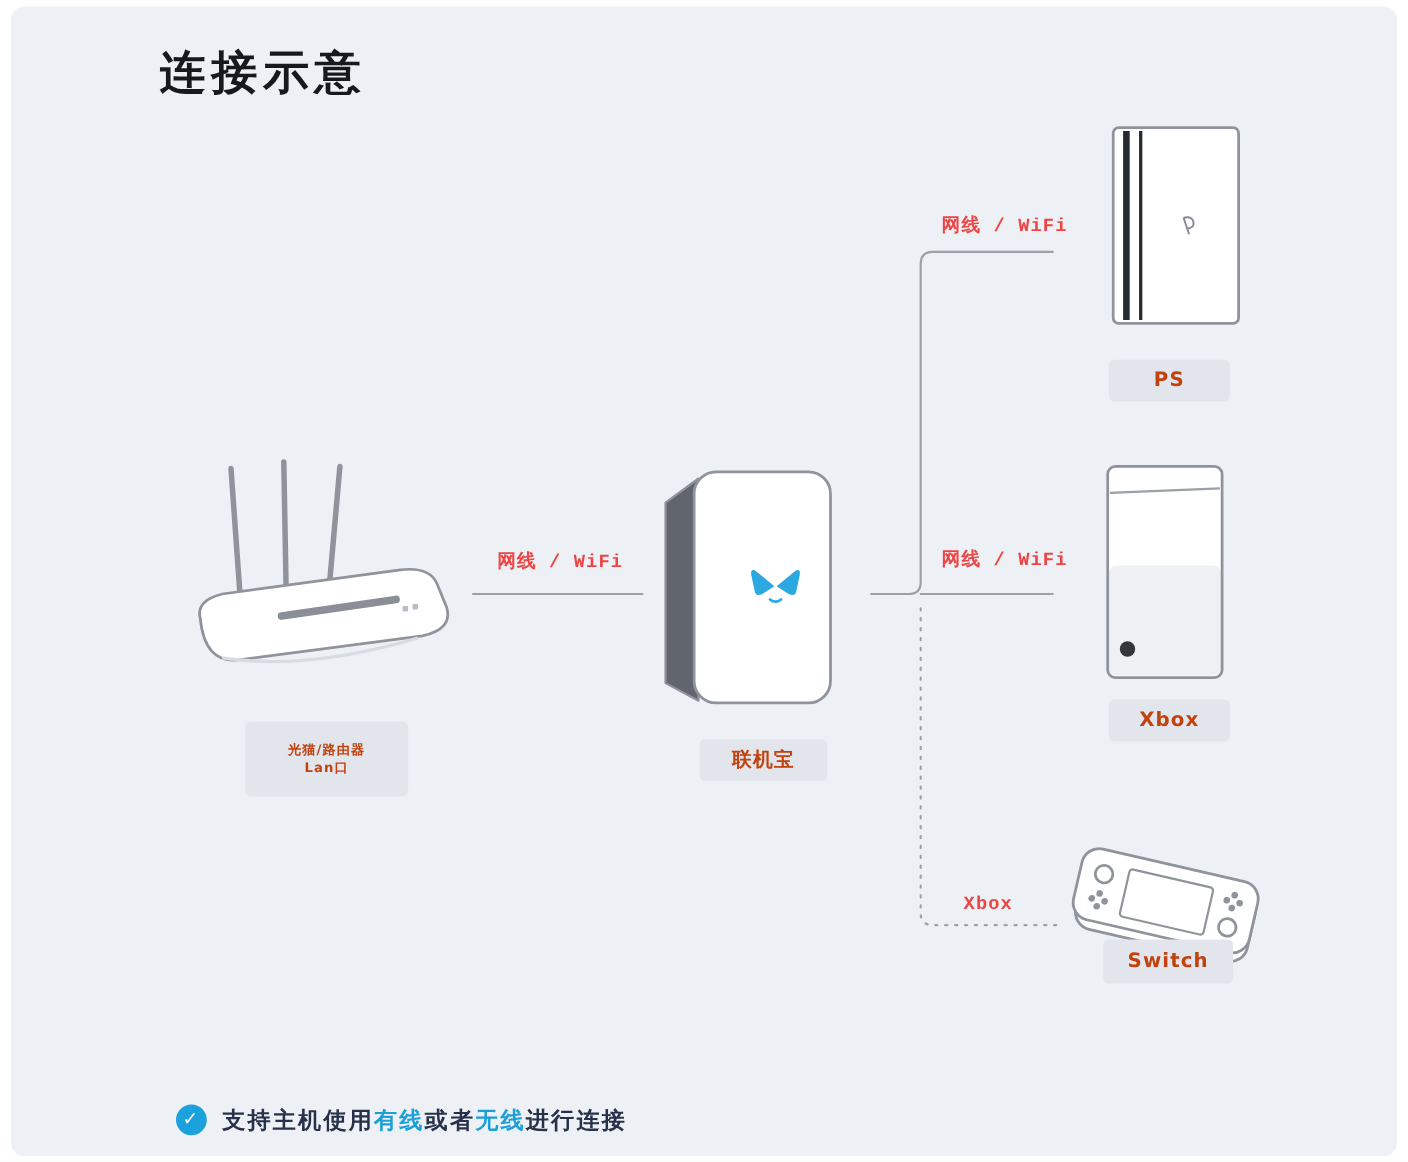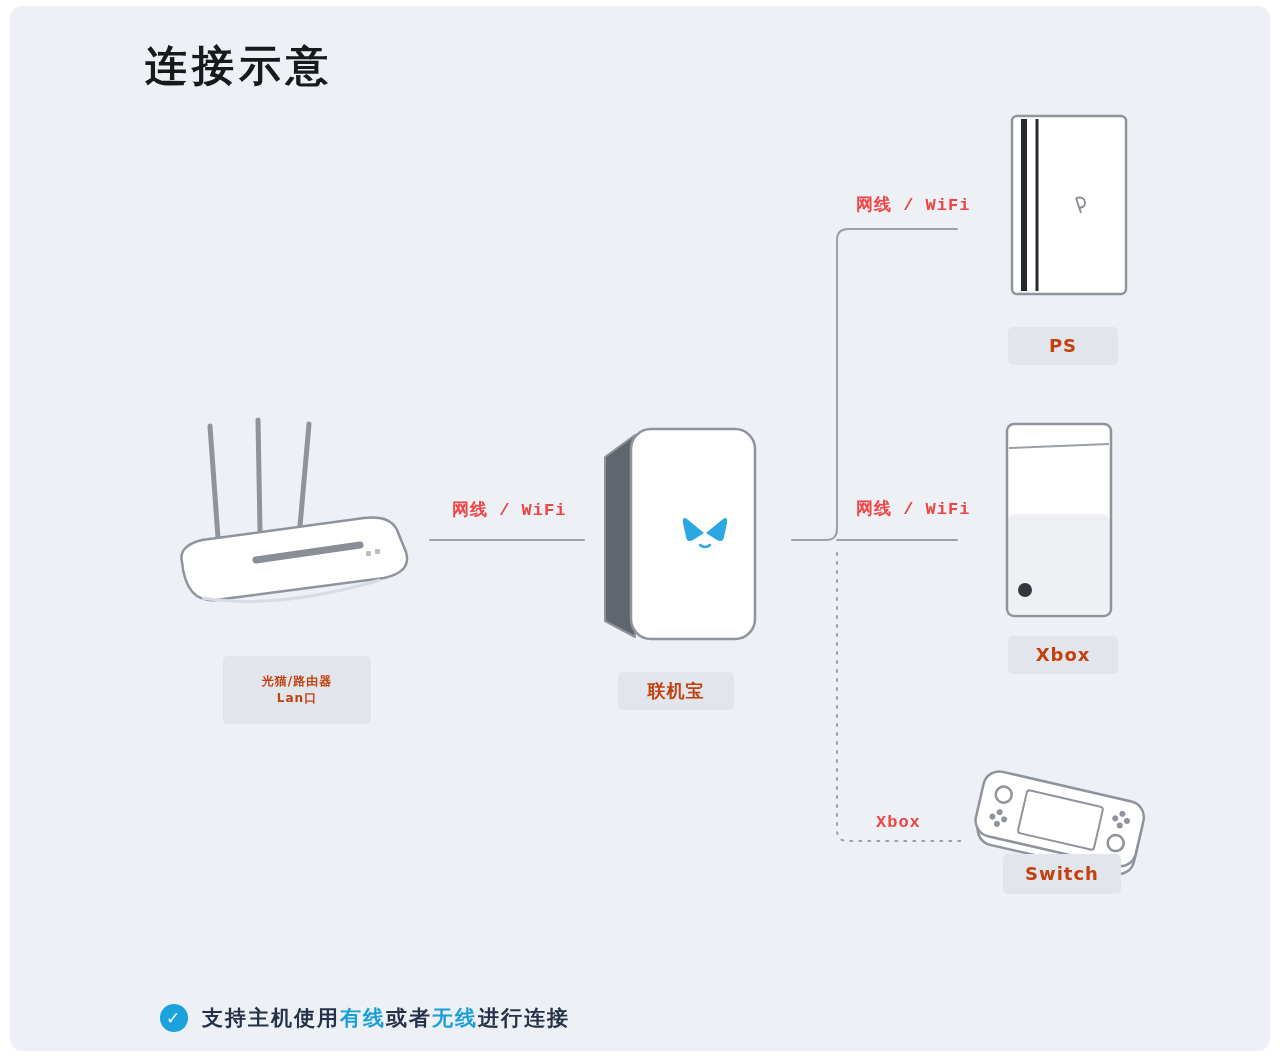--- a/index.html
+++ b/index.html
@@ -123,21 +123,21 @@
             <circle cx="154" cy="52" r="3"></circle>
         </g>
       </g>
     </svg>
   </div>
 
   <div class="badge" style="left:223px; top:656px; width:148px; height:68px; font-size:12px;">
     <span>光猫/路由器</span>
     <span>Lan口</span>
   </div>
-  <div class="badge" style="left:618px; top:672px; width:116px; height:38px;">联机宝</div>
+  <div class="badge" style="left:636px; top:672px; width:116px; height:38px;">联机宝</div>
   <div class="badge" style="left:1008px; top:327px; width:110px; height:38px;">PS</div>
   <div class="badge" style="left:1008px; top:636px; width:110px; height:38px;">Xbox</div>
   <div class="badge" style="left:1003px; top:854px; width:118px; height:40px;">Switch</div>
 
   <div class="footnote">
     <span class="check">✓</span>
     <span>
       <span>支持主机使用</span><span class="hl">有线</span><span>或者</span><span class="hl">无线</span><span>进行连接</span>
     </span>
   </div>

